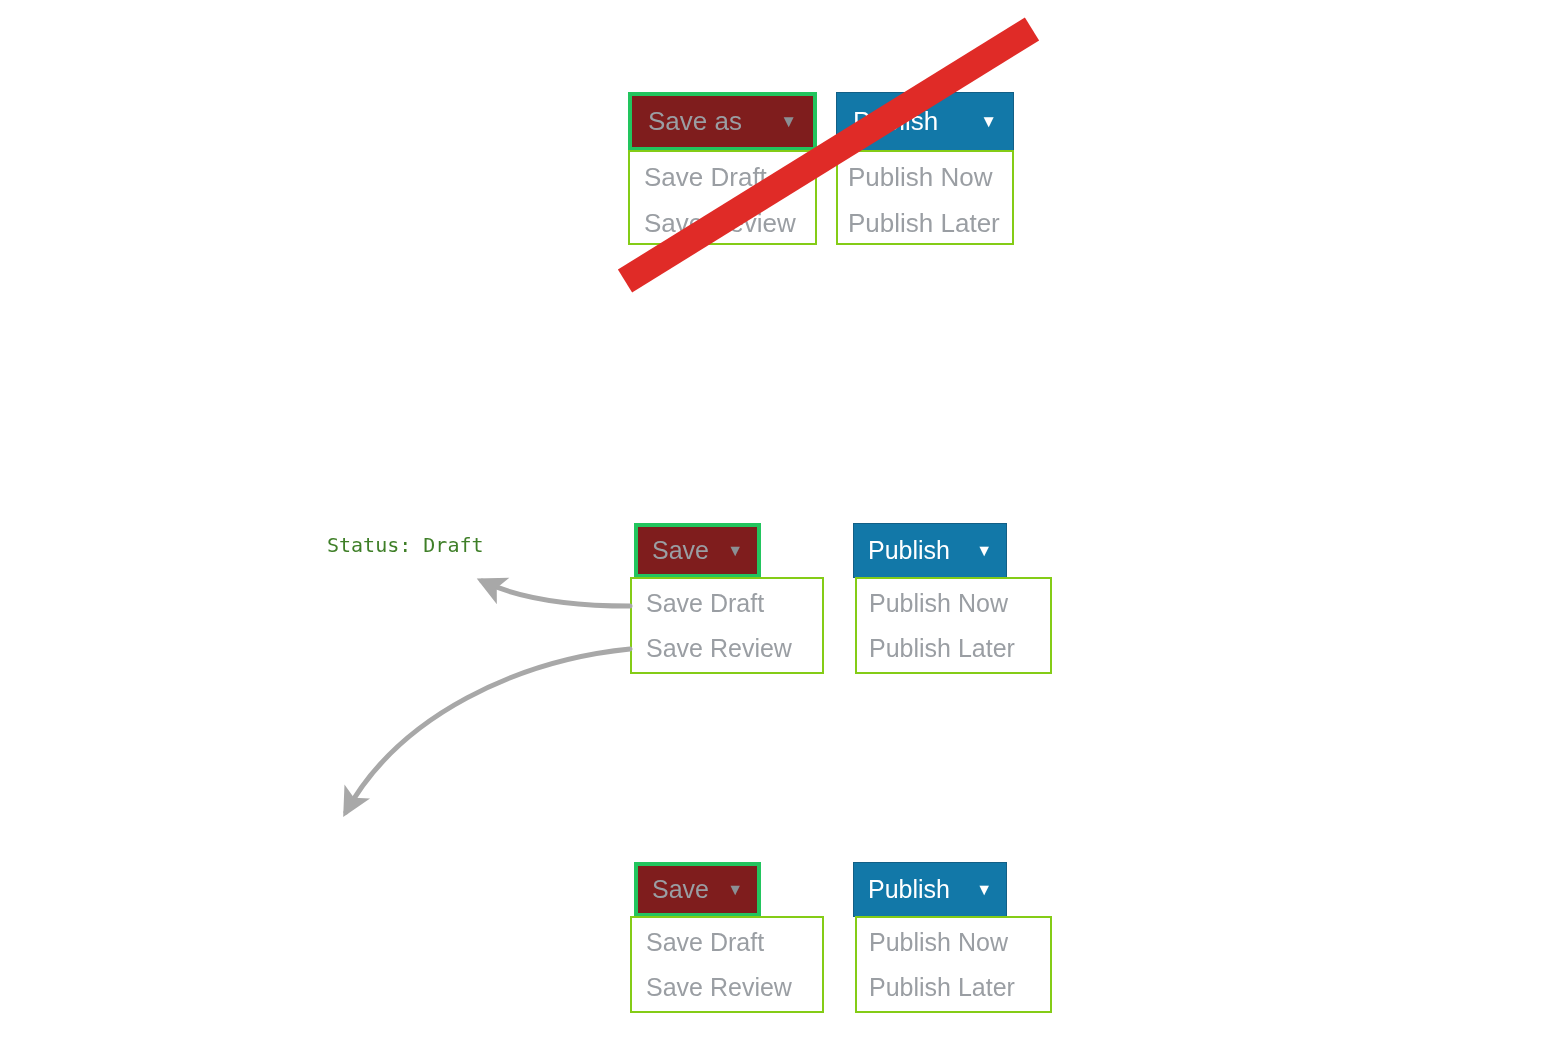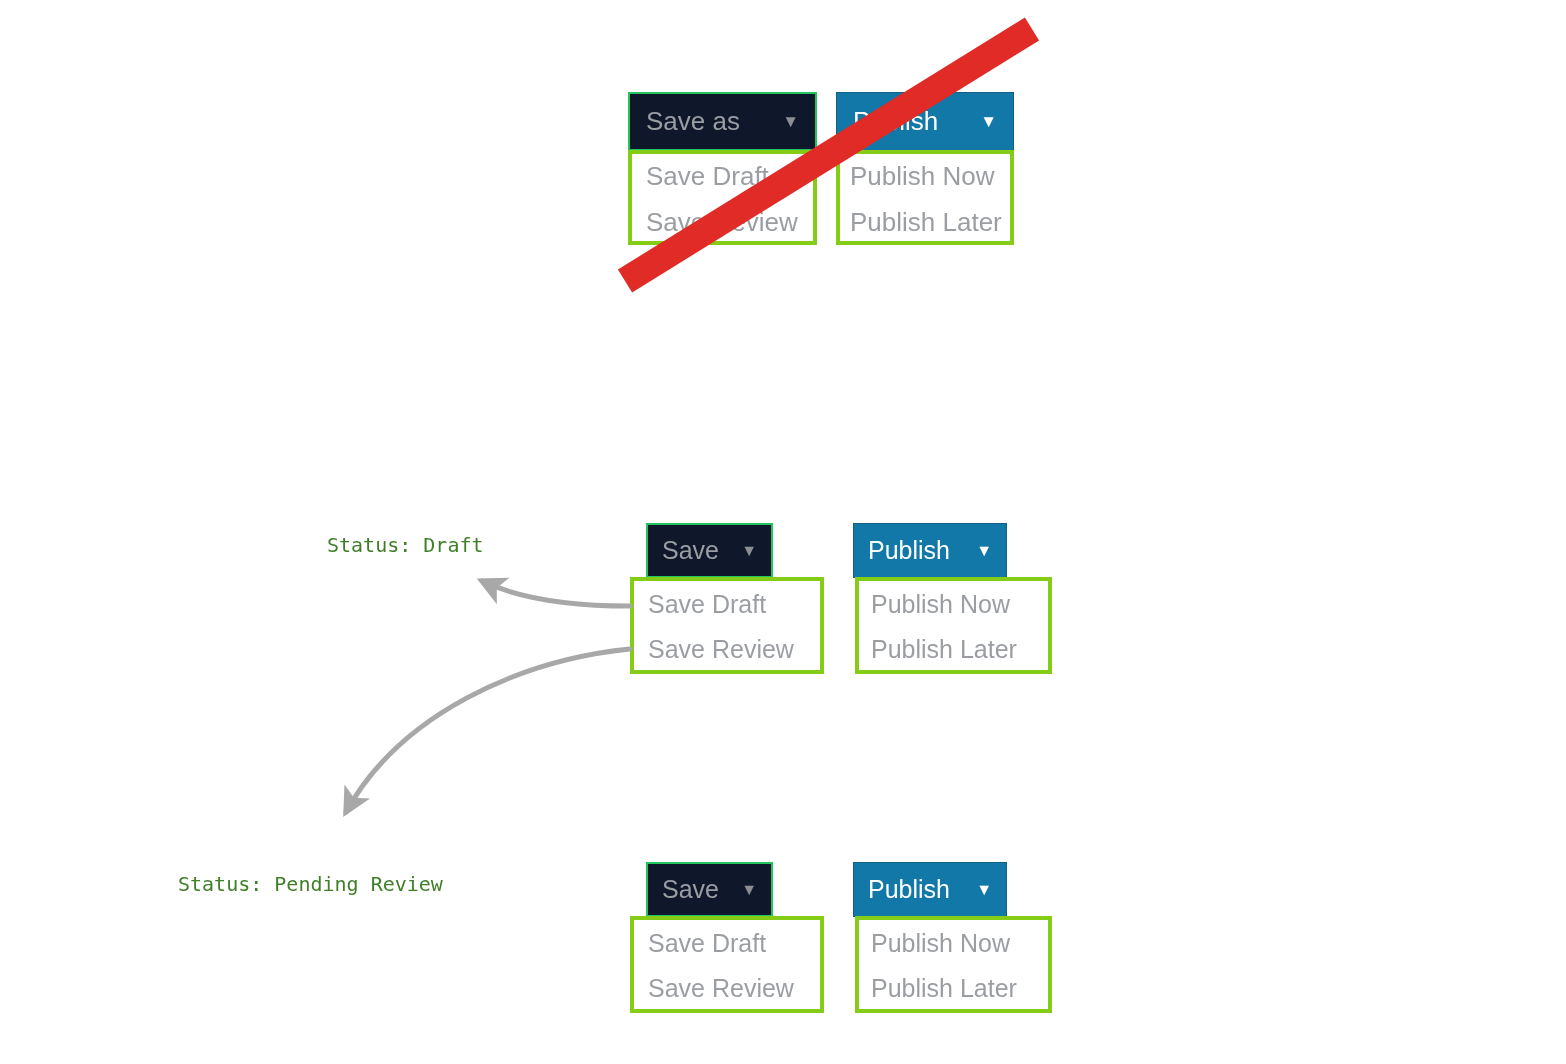--- a/index.html
+++ b/index.html
@@ -25,48 +25,47 @@
 
   
   .btn-group {
     position: absolute;
   }
 
   .btn {
     box-sizing: border-box;
     display: flex;
     align-items: center;
-    background: #0f172a;
-    border: 2px solid #22c55e;
+    background: #7f1d1d;
+    border: 4px solid #22c55e;
     color: #9a9ea3;
     white-space: nowrap;
   }
   .btn .btn-label {
     display: inline-block;
   }
   .btn .caret {
     display: inline-block;
     line-height: 1;
   }
 
   .btn.primary {
     background: #1278a8;
     border: 1px solid #125f86;
     color: #ffffff;
   }
 
   .menu {
     box-sizing: border-box;
     background: #ffffff;
-    border: 4px solid #84cc16;
+    border: 2px solid #84cc16;
     color: #9a9ea3;
     white-space: nowrap;
     display: flex;
     flex-direction: column;
-    justify-content: center;
   }
   .menu .menu-item {
     display: block;
     white-space: nowrap;
   }
 
   
   .g-top { left: 628px; top: 92px; }
 
   .g-top .btn-save {
@@ -112,21 +111,21 @@
     position: absolute;
     left: 0; top: 0;
     width: 1566px;
     height: 1064px;
     pointer-events: none;
   }
 
   
   .g-std .btn-save {
     position: absolute;
-    left: 16px; top: 0;
+    left: 4px; top: 0;
     width: 127px; height: 55px;
     padding: 0 14px;
     font-size: 25px;
     justify-content: space-between;
   }
   .g-std .btn-save .caret { font-size: 16px; color: #8b8f94; }
 
   .g-std .menu-save {
     position: absolute;
     left: 0; top: 54px;
@@ -229,21 +228,20 @@
       <span class="btn-label">Publish</span>
       <span class="caret">▼</span>
     </div>
 
     <div class="menu menu-publish">
       <span class="menu-item">Publish Now</span>
       <span class="menu-item">Publish Later</span>
     </div>
   </div>
 
-  <div class="status-label status-review">Status: Pending Review</div>
 
   <div class="btn-group g-std g-bot">
 
     <div class="btn btn-save">
       <span class="btn-label">Save</span>
       <span class="caret">▼</span>
     </div>
 
     <div class="menu menu-save">
       <span class="menu-item">Save Draft</span>

